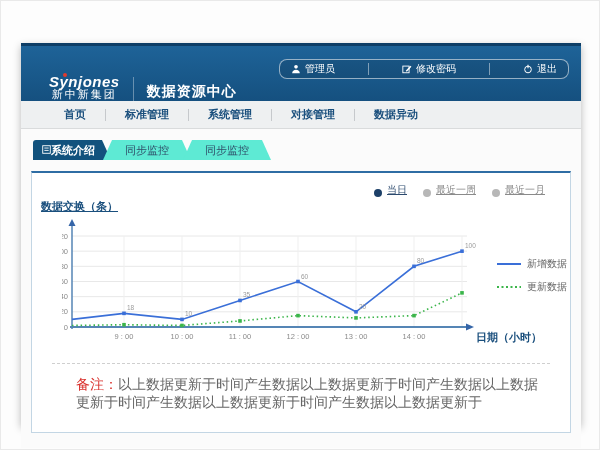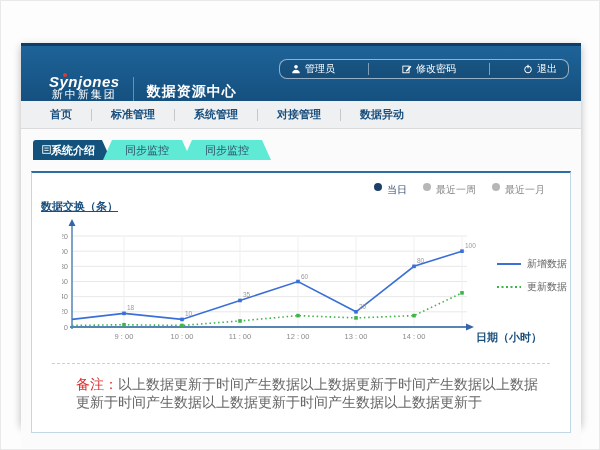--- a/index.html
+++ b/index.html
@@ -23,40 +23,40 @@
                border:1px solid rgba(255,255,255,0.55); border-radius:8px;
                background:rgba(0,0,0,0.10);gap:22px; }
   .pill-btn { display:flex; align-items:center; gap:4px; padding:0 11px; height:100%;
               color:#fff; font-size:10px; background:none; border:none; cursor:pointer;
               font-family:inherit; }
   .pill-sep { width:1px; height:12px; background:rgba(255,255,255,0.45); }
   .pill-btn svg { width:10px; height:10px; display:block; }
 
   
   .nav { height:28px; background:#eef0f1; border-bottom:1px solid #d9dbdc;
-         display:flex; align-items:center; padding-left:10px; }
+         display:flex; align-items:center; padding-left:24px; }
   .nav-item { font-size:11px; font-weight:bold; color:#1a4f7d; padding:0 19px; cursor:pointer; }
   .nav-sep { width:1px; height:12px; background:#c6c9cc; }
 
   
   .content { position:relative; height:308px; background:#fbfbfb; }
   .tabs { display:flex; margin:11px 0 0 12px; height:20px; position:relative; z-index:2; }
   .tab { height:20px; line-height:20px; font-size:11px; cursor:pointer; white-space:nowrap; }
   .tab.active { background:#12527d; color:#fff; font-weight:bold; padding:0 16px 0 9px;
                 clip-path:polygon(0 0, calc(100% - 9px) 0, 100% 100%, 0 100%);
                 border-radius:3px 0 0 0; display:flex; align-items:center; }
   .tab.active svg { width:9px; height:9px; }
   .tab.inactive { background:#5eead4; color:#30506a; padding:0 22px; margin-left:-8px;
                   clip-path:polygon(9px 0, calc(100% - 9px) 0, 100% 100%, 0 100%); }
   .panel { position:absolute; left:10px; top:31px; width:540px; height:262px;
            background:#fff; border:1px solid #c3d6e4; border-top:2px solid #2e6da4; }
 
   
   .radio-row { position:absolute; top:10px; right:25px; display:flex; gap:16px; align-items:center; }
-  .radio-item { display:flex; align-items:flex-start; gap:5px; font-size:10px; color:#8a8a8a; cursor:pointer; }
+  .radio-item { display:flex; align-items:flex-end; gap:5px; font-size:10px; color:#8a8a8a; cursor:pointer;text-decoration:underline; }
   .radio-dot { width:8px; height:8px; border-radius:50%; background:#b7b7b7; }
   .radio-item.selected { color:#2c4a6e; }
   .radio-item.selected .radio-dot { background:#1d4068; }
   .ylabel { position:absolute; left:9px; top:26px; font-size:11px; font-weight:bold; color:#1a4f7d;text-decoration:underline; }
   .xlabel { position:absolute; right:28px; top:157px; font-size:11px; font-weight:bold; color:#1a4f7d; }
   #chart { position:absolute; left:30px; top:44px; width:420px; height:132px; }
   .chart-legend { position:absolute; left:465px; top:84px; }
   .legend-item { display:flex; align-items:center; gap:6px; margin-bottom:9px;
                  font-size:10px; color:#666; cursor:pointer; }
   .legend-item svg { width:24px; height:6px; display:block; }

